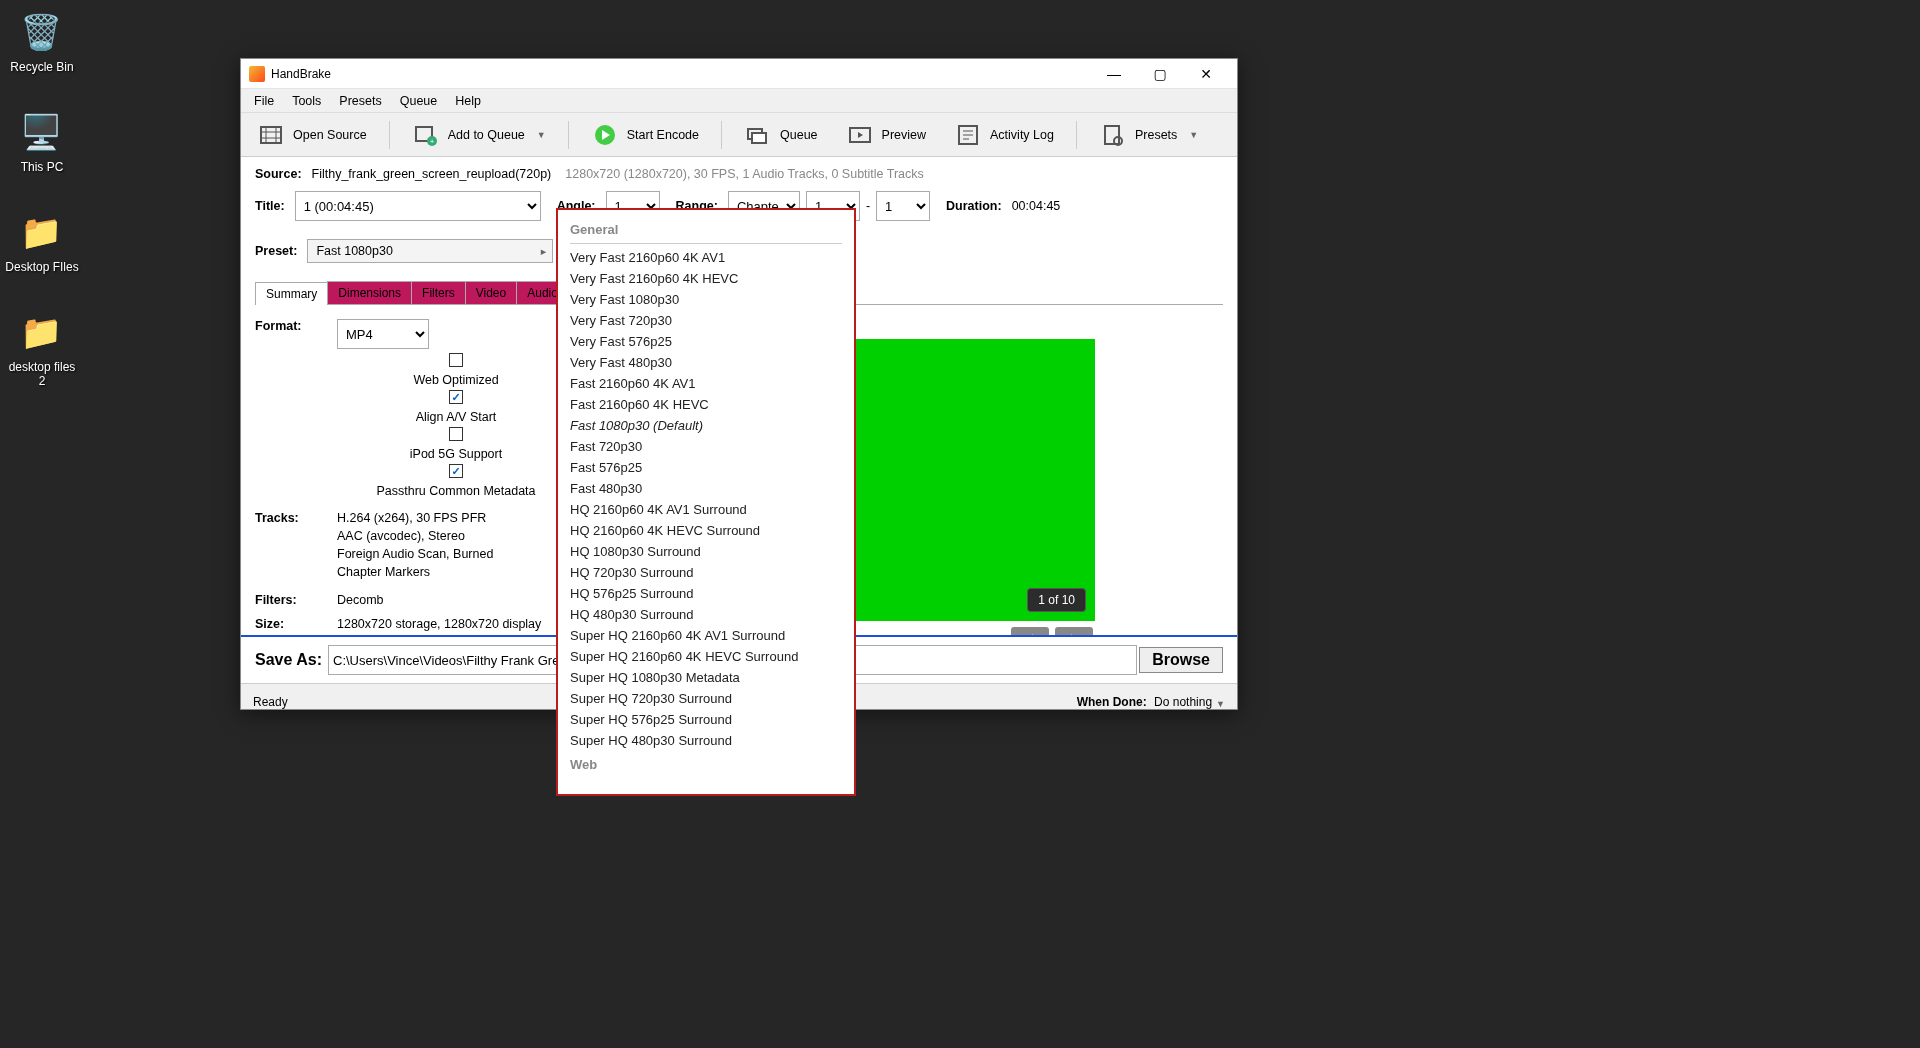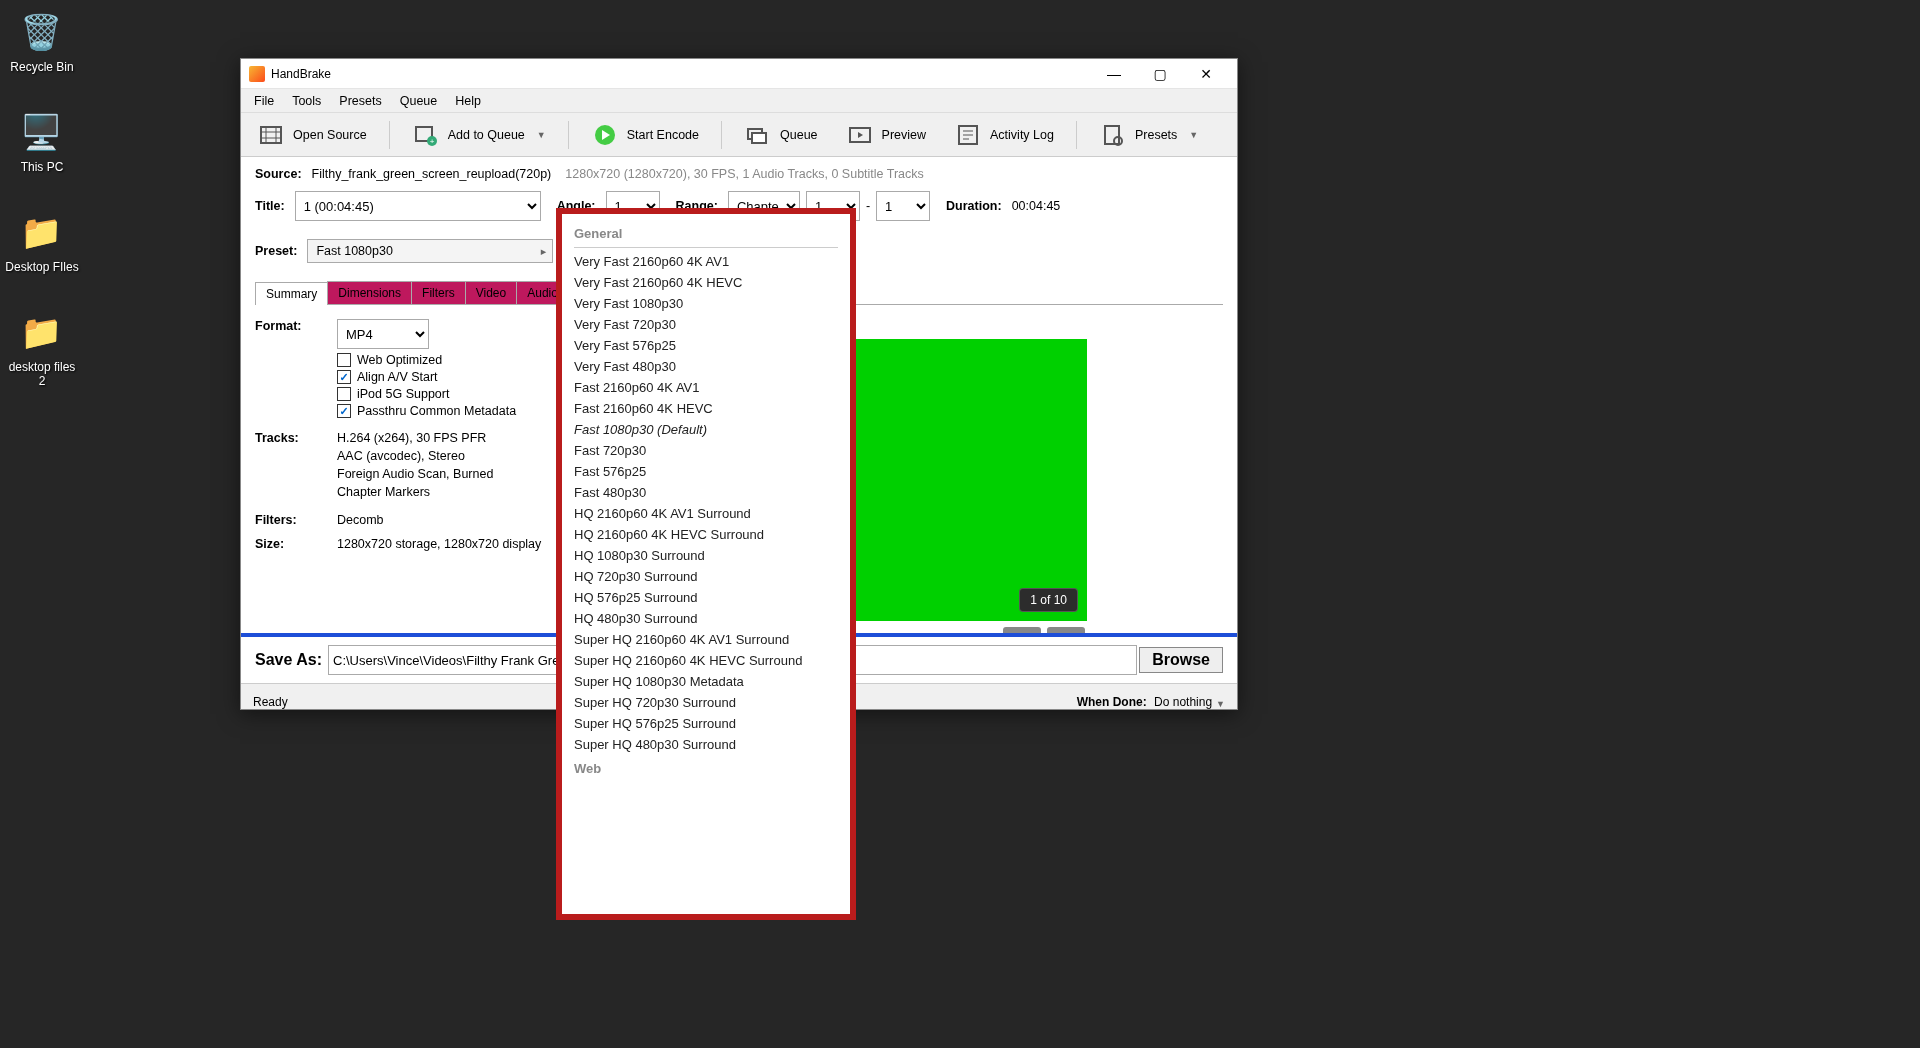--- a/index.html
+++ b/index.html
@@ -39,52 +39,52 @@
 .sm-sel { width: 54px; }
 
 .preset-row { margin-top: 8px; }
 .preset-box { width: 246px; height: 24px; background: #f4f4f4; border: 1px solid #aaa; display: flex; align-items: center; padding: 0 8px; position: relative; }
 .preset-box::after { content: "▸"; position: absolute; right: 6px; color: #666; font-size: 11px; }
 
 .tabs { margin-top: 8px; display: flex; border-bottom: 1px solid #aaa; }
 .tab { padding: 4px 10px; border: 1px solid #aaa; border-bottom: none; background: #be185d; margin-right: -1px; font-size: 12px; }
 .tab.active { background: #fff; position: relative; top: 1px; }
 
-.content { flex: 1; display: flex; gap: 12px; padding-top: 14px; }
+.content { flex: 1; display: flex; gap: 20px; padding-top: 14px; }
 .left-col { width: 320px; }
 .kv { display: flex; margin-bottom: 10px; }
 .kv .k { width: 82px; font-weight: bold; }
 .kv .v { flex: 1; }
 .fmt-sel { width: 92px; }
-.chk-row { display: flex; gap: 6px; margin: 3px 0; }
+.chk-row { display: flex; align-items: center; gap: 6px; margin: 3px 0; flex-direction: column; }
 .chk { width: 14px; height: 14px; border: 1px solid #333; display: inline-flex; align-items: center; justify-content: center; font-size: 11px; color: #0066cc; font-weight: bold; }
 .trk-line { margin-bottom: 4px; }
 
 .preview { flex: 1; display: flex; flex-direction: column; align-items: flex-start; padding-top: 20px; }
 .pv-img { width: 500px; height: 282px; background: #00d000; position: relative; overflow: hidden; }
 .person { position: absolute; left: 88px; top: 6px; width: 170px; height: 276px; }
 .head { position: absolute; left: 62px; top: -8px; width: 62px; height: 76px; background: #c9a587; border-radius: 46% 46% 42% 42%; }
 .hair { position: absolute; left: 54px; top: -22px; width: 80px; height: 46px; background: #2d2118; border-radius: 50% 50% 30% 30%; }
 .torso { position: absolute; left: 30px; top: 58px; width: 130px; height: 170px; background: #d8d2c7; border-radius: 18px 18px 6px 6px; }
 .arm-l { position: absolute; left: 12px; top: 70px; width: 40px; height: 150px; background: #d8d2c7; border-radius: 18px; transform: rotate(10deg); }
 .arm-r { position: absolute; left: 128px; top: 64px; width: 40px; height: 160px; background: #d8d2c7; border-radius: 18px; transform: rotate(-4deg); }
 .pants { position: absolute; left: 44px; top: 210px; width: 104px; height: 80px; background: #2a2a2a; }
 .badge { position: absolute; right: 10px; bottom: 10px; background: #2c2c2c; color: #fff; padding: 4px 10px; font-size: 12px; border-radius: 3px; box-shadow: 0 0 0 1px #555; }
 .pv-nav { display: flex; gap: 6px; margin-top: 6px; margin-left: 416px; }
 .nav-btn { width: 38px; height: 22px; background: #888; color: #fff; display: flex; align-items: center; justify-content: center; font-size: 12px; border-radius: 3px; }
 
-.save-row { display: flex; align-items: center; gap: 2px; padding: 8px 14px; border-top: 4px solid #1d4ed8; justify-content: flex-end; }
+.save-row { display: flex; align-items: center; gap: 2px; padding: 8px 14px; border-top: 2px solid #1d4ed8; justify-content: flex-end; }
 .save-in { flex: 1; }
 .browse-btn { padding: 3px 12px; border: 1px solid #888; background: #eee; font-weight: bold; font-size: 16px; }
 
 .status { height: 26px; background: #f0f0f0; border-top: 1px solid #ccc; display: flex; align-items: flex-end; padding: 0 12px; font-size: 12px; }
 .status .sflex { flex: 1; }
 
 
-.preset-pop { position: absolute; left: 556px; top: 208px; width: 300px; height: 712px; background: #fff; border: 6px solid #b91c1c; z-index: 100; overflow: hidden; padding: 6px 0; }
+.preset-pop { position: absolute; left: 556px; top: 208px; width: 300px; height: 588px; background: #fff; border: 2px solid #b91c1c; z-index: 100; overflow: hidden; padding: 6px 0; }
 .pp-inner { padding: 0 12px; height: 100%; overflow: hidden; }
 .pp-head { font-weight: bold; color: #888; padding: 6px 0; border-bottom: 1px solid #ccc; margin-bottom: 3px; font-size: 13px; }
 .pp-item { padding: 3px 0; font-size: 13px; color: #222; }
 .pp-item.def { font-style: italic; }
 .pp-head2 { font-weight: bold; color: #888; padding-top: 6px; font-size: 13px; }
 </style>
 </head>
 <body>
 
 <div id="desktop-icons">

